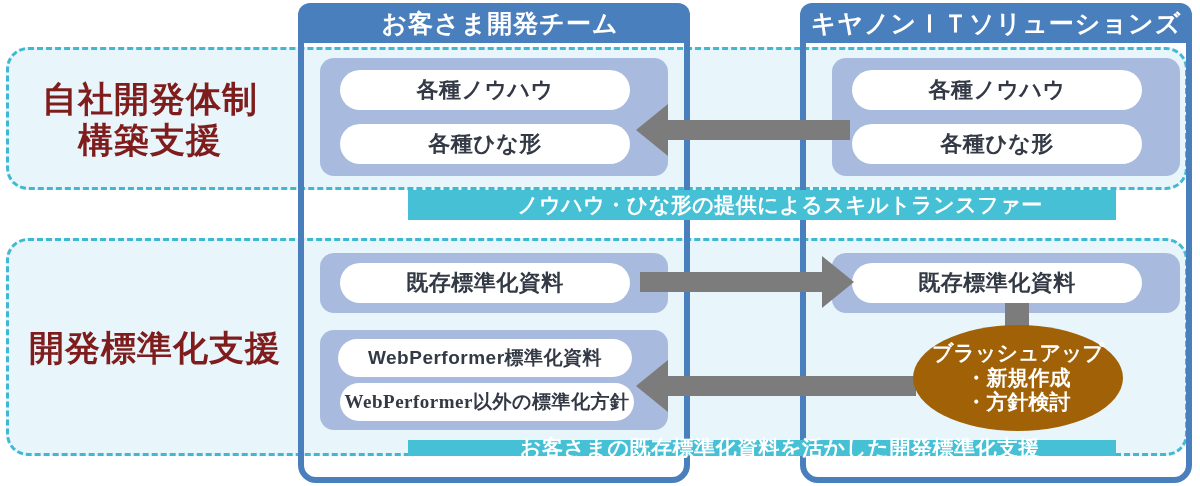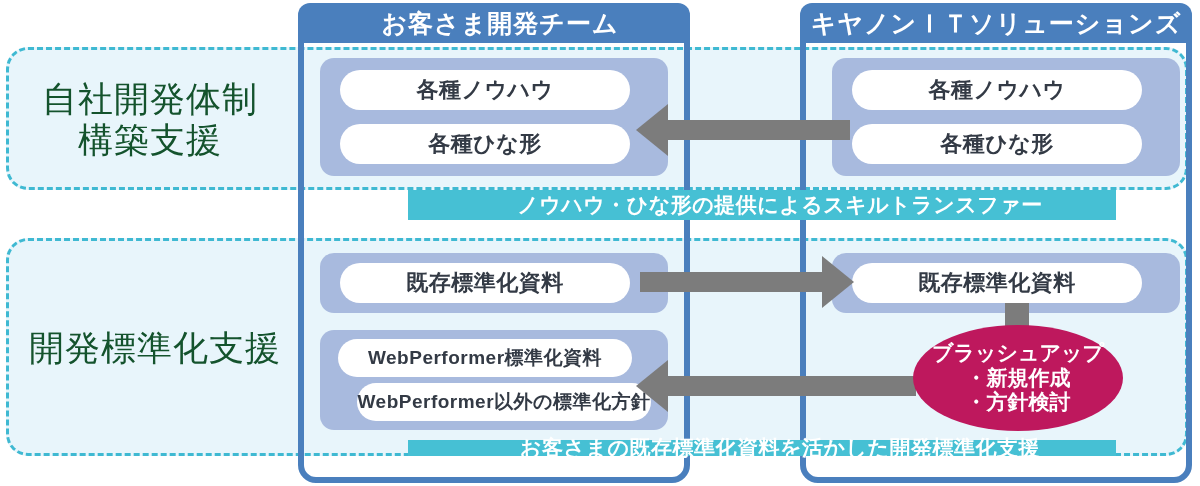--- a/index.html
+++ b/index.html
@@ -23,23 +23,23 @@
   }
   #region-top{ left:6px;  top:47px;  width:1182px; height:143px; }
   #region-bottom{ left:6px; top:238px; width:1182px; height:218px; }
 
   .region-label{
     position:absolute;
     display:flex;
     align-items:center;
     justify-content:center;
     text-align:center;
-    color:#14532d;
+    color:#7f1d1d;
     font-size:35px;
-    font-weight:400;
+    font-weight:700;
     line-height:1.18;
     letter-spacing:1px;
     white-space:pre-line;
   }
   #label-top{ left:10px; top:55px; width:280px; height:128px; }
   #label-bottom{ left:10px; top:245px; width:290px; height:205px; }
 
   
   .panel{
     position:absolute;
@@ -97,21 +97,21 @@
   }
   .pill.sm{ font-size:19px; }
 
   #pill-tl-1{ left:340px; top:70px;  width:290px; height:40px; }
   #pill-tl-2{ left:340px; top:124px; width:290px; height:40px; }
   #pill-tr-1{ left:852px; top:70px;  width:290px; height:40px; }
   #pill-tr-2{ left:852px; top:124px; width:290px; height:40px; }
   #pill-bl-1{ left:340px; top:263px; width:290px; height:40px; }
   #pill-br-1{ left:852px; top:263px; width:290px; height:40px; }
   #pill-bl-2{ left:338px; top:339px; width:294px; height:38px;text-align:center; }
-  #pill-bl-3{ left:357px; top:383px; width:294px; height:38px; }
+  #pill-bl-3{ left:340px; top:383px; width:294px; height:38px;font-family:Liberation Serif, serif; }
 
   
   .arrow{ position:absolute; }
   .arrow .shaft{
     position:absolute;
     background:#7c7c7c;
   }
   .arrow .head{
     position:absolute;
     width:0; height:0;
@@ -148,21 +148,21 @@
     left:1005px; top:303px; width:24px; height:30px;
     background:#7c7c7c;
   }
 
   
   #ellipse-brushup{
     position:absolute;
     left:913px; top:325px;
     width:210px; height:106px;
     border-radius:50%;
-    background:#be185d;
+    background:#a16207;
     color:#ffffff;
     display:flex;
     flex-direction:column;
     align-items:center;
     justify-content:center;
     font-size:21px;
     font-weight:700;
     line-height:1.18;
     text-align:center;
     white-space:pre-line;

